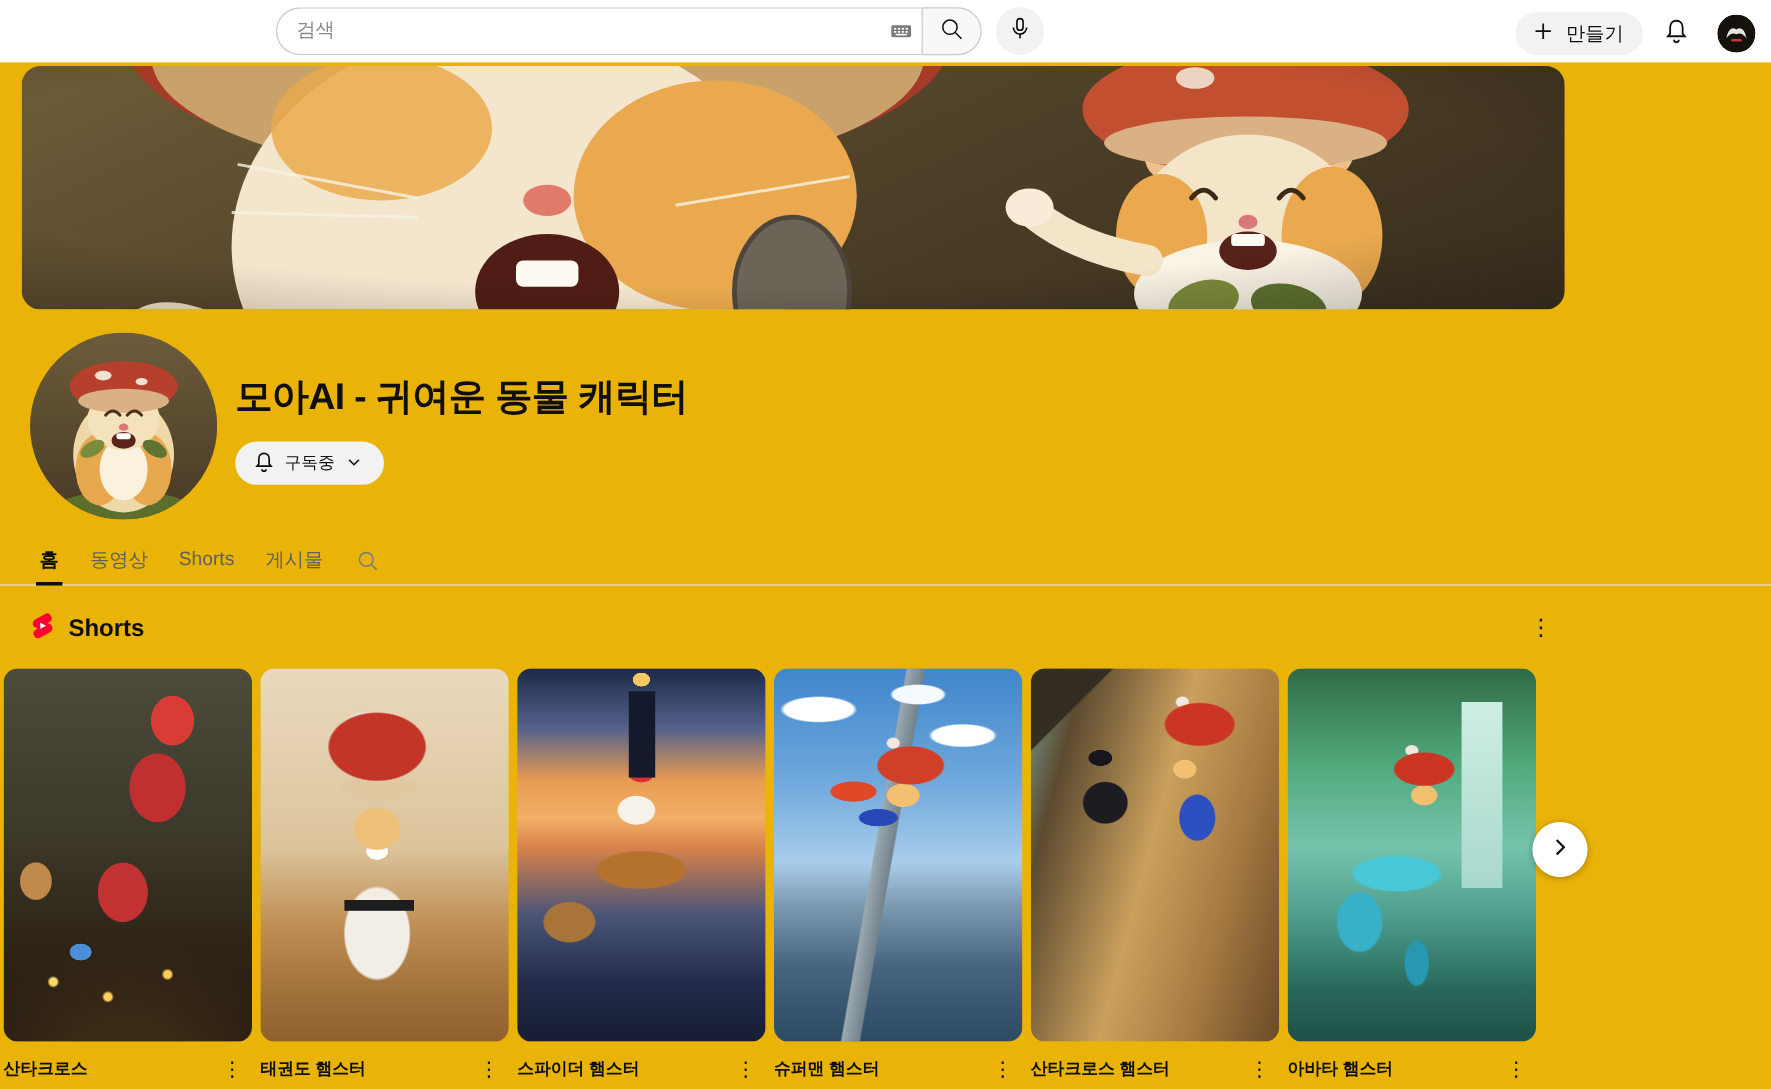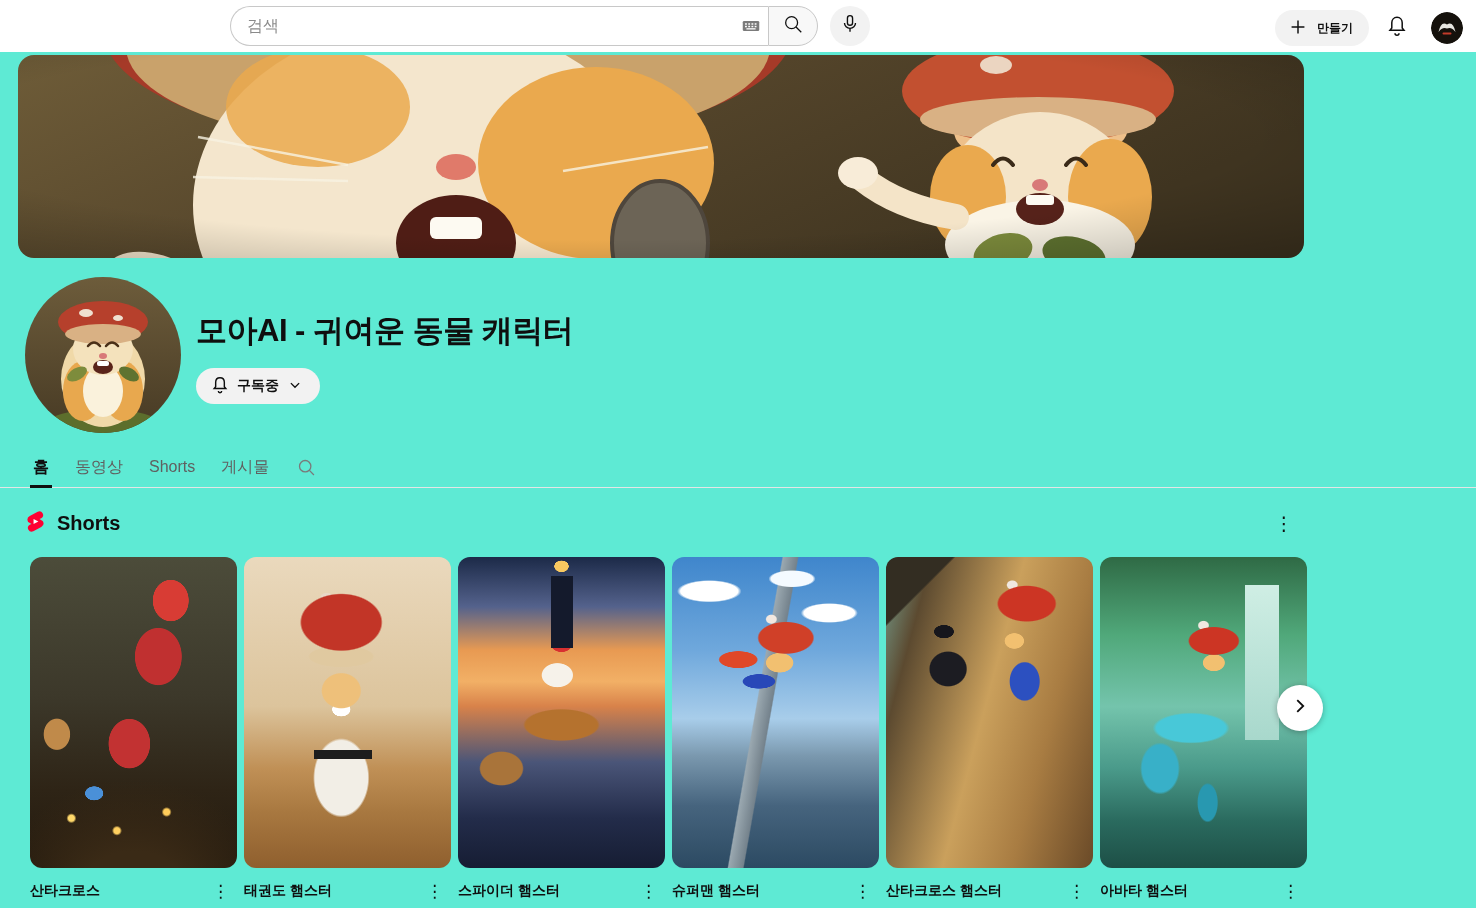--- a/index.html
+++ b/index.html
@@ -1,62 +1,62 @@
 <!DOCTYPE html>
 <html><head>
 <meta charset="utf-8">
 <style>
   * { margin:0; padding:0; box-sizing:border-box; }
   html,body { background:#fff; }
   body { font-family:"Liberation Sans","DejaVu Sans",sans-serif; color:#0f0f0f; }
-  .page { position:relative; width:1476px; height:908px; background:#5eead4; overflow:hidden; }
+  .page { position:relative; width:1476px; height:908px; background:#eab308; overflow:hidden; }
 
   
   .topbar { position:absolute; left:0; top:0; width:1476px; height:52px; background:#fff; }
   .search-wrap { position:absolute; left:230px; top:6px; height:40px; display:flex; align-items:center; }
   .search-box { display:flex; align-items:center; width:538px; height:40px; border:1px solid #c8c8c8; border-right:none; border-radius:20px 0 0 20px; padding-left:16px; background:#fff; }
   .search-box input { border:none; outline:none; flex:1; font-size:16px; color:#0f0f0f; background:transparent; font-family:inherit; }
   .search-box input::placeholder { color:#8a8a8a; }
   .kbd-btn { width:34px; height:34px; display:flex; align-items:center; justify-content:center; cursor:pointer; }
   .search-btn { width:50px; height:40px; border:1px solid #c8c8c8; border-radius:0 20px 20px 0; background:#f8f8f8; display:flex; align-items:center; justify-content:center; cursor:pointer; }
   .mic-btn { width:40px; height:40px; border-radius:50%; background:#f2f2f2; margin-left:12px; display:flex; align-items:center; justify-content:center; cursor:pointer; }
   .top-right { position:absolute; right:13px; top:8px; display:flex; align-items:center; }
-  .create-btn { height:36px; border-radius:18px; background:#f2f2f2; display:flex; align-items:center; gap:8px; padding:0 16px 0 12px; font-size:12px; font-weight:700; cursor:pointer; }
+  .create-btn { height:36px; border-radius:18px; background:#f2f2f2; display:flex; align-items:center; gap:8px; padding:0 16px 0 12px; font-size:16px; font-weight:400; cursor:pointer; }
   .bell-btn { width:40px; height:40px; display:flex; align-items:center; justify-content:center; margin-left:8px; cursor:pointer; }
   .account-avatar { width:32px; height:32px; border-radius:50%; overflow:hidden; margin-left:14px; cursor:pointer; }
 
   
   .banner { position:absolute; left:18px; top:55px; width:1286px; height:203px; border-radius:16px; overflow:hidden; }
   .banner svg { display:block; width:100%; height:100%; }
 
   
   .ch-avatar { position:absolute; left:25px; top:277px; width:156px; height:156px; border-radius:50%; overflow:hidden; }
   .ch-avatar svg { display:block; width:100%; height:100%; }
   .ch-info { position:absolute; left:196px; top:282px;margin-top:28px; }
   .ch-title { font-size:31px; font-weight:700; color:#0f0f0f; letter-spacing:-0.5px; }
   .ch-meta { margin-top:12px; font-size:14px; color:#606060; }
   .ch-meta .handle { color:#0f0f0f; font-weight:600; }
   .ch-meta .sep { margin:0 4px; }
   .ch-desc { margin-top:17px; font-size:14px; color:#606060; }
   .ch-desc .more { color:#0f0f0f; font-weight:600; cursor:pointer; margin-left:4px; }
-  .sub-btn { margin-top:16px; height:36px; border-radius:18px; background:#f2f2f2; display:inline-flex; align-items:center; gap:7px; padding:0 16px 0 14px; font-size:14px; font-weight:700; cursor:pointer; }
+  .sub-btn { margin-top:16px; height:36px; border-radius:18px; background:#f2f2f2; display:inline-flex; align-items:center; gap:7px; padding:0 16px 0 14px; font-size:14px; font-weight:400; cursor:pointer; }
 
   
   .tabs { position:absolute; left:0; top:447px; width:1476px; height:41px; border-bottom:1px solid #e5e5e5; display:flex; align-items:stretch; padding-left:20px; }
   .tab { font-size:16px; color:#606060; font-weight:400; padding:0 13px; display:flex; align-items:center; position:relative; cursor:pointer; }
   .tab.active { color:#0f0f0f; font-weight:700; }
   .tab.active::after { content:""; position:absolute; left:10px; right:10px; bottom:-1px; height:3px; background:#0f0f0f; }
   .tab-search { display:flex; align-items:center; padding:0 14px; cursor:pointer; }
 
   
   .shorts-head { position:absolute; left:24px; top:509px; display:flex; align-items:center; gap:10px; }
   .shorts-title { font-size:20px; font-weight:700; color:#0f0f0f; }
   .section-kebab { position:absolute; left:1270px; top:509px; width:28px; height:28px; display:flex; align-items:center; justify-content:center; font-size:19px; color:#0f0f0f; cursor:pointer; }
 
-  .cards { position:absolute; left:30px; top:557px; display:flex; gap:7px; }
+  .cards { position:absolute; left:3px; top:557px; display:flex; gap:7px; }
   .card { width:207px; }
   .thumb { width:207px; height:311px; border-radius:12px; cursor:pointer; }
   .card-row { display:flex; justify-content:space-between; align-items:flex-start; margin-top:13px; }
   .card-title { font-size:14px; font-weight:600; color:#0f0f0f; line-height:1.3; cursor:pointer; }
   .card-kebab { font-size:17px; color:#0f0f0f; line-height:1; padding:2px 8px 0 0; cursor:pointer; }
 
   
   .t1 { background:
     radial-gradient(26px 30px at 68% 14%, #d83c34 68%, transparent 70%),
     radial-gradient(36px 44px at 62% 32%, #c03030 64%, transparent 66%),

